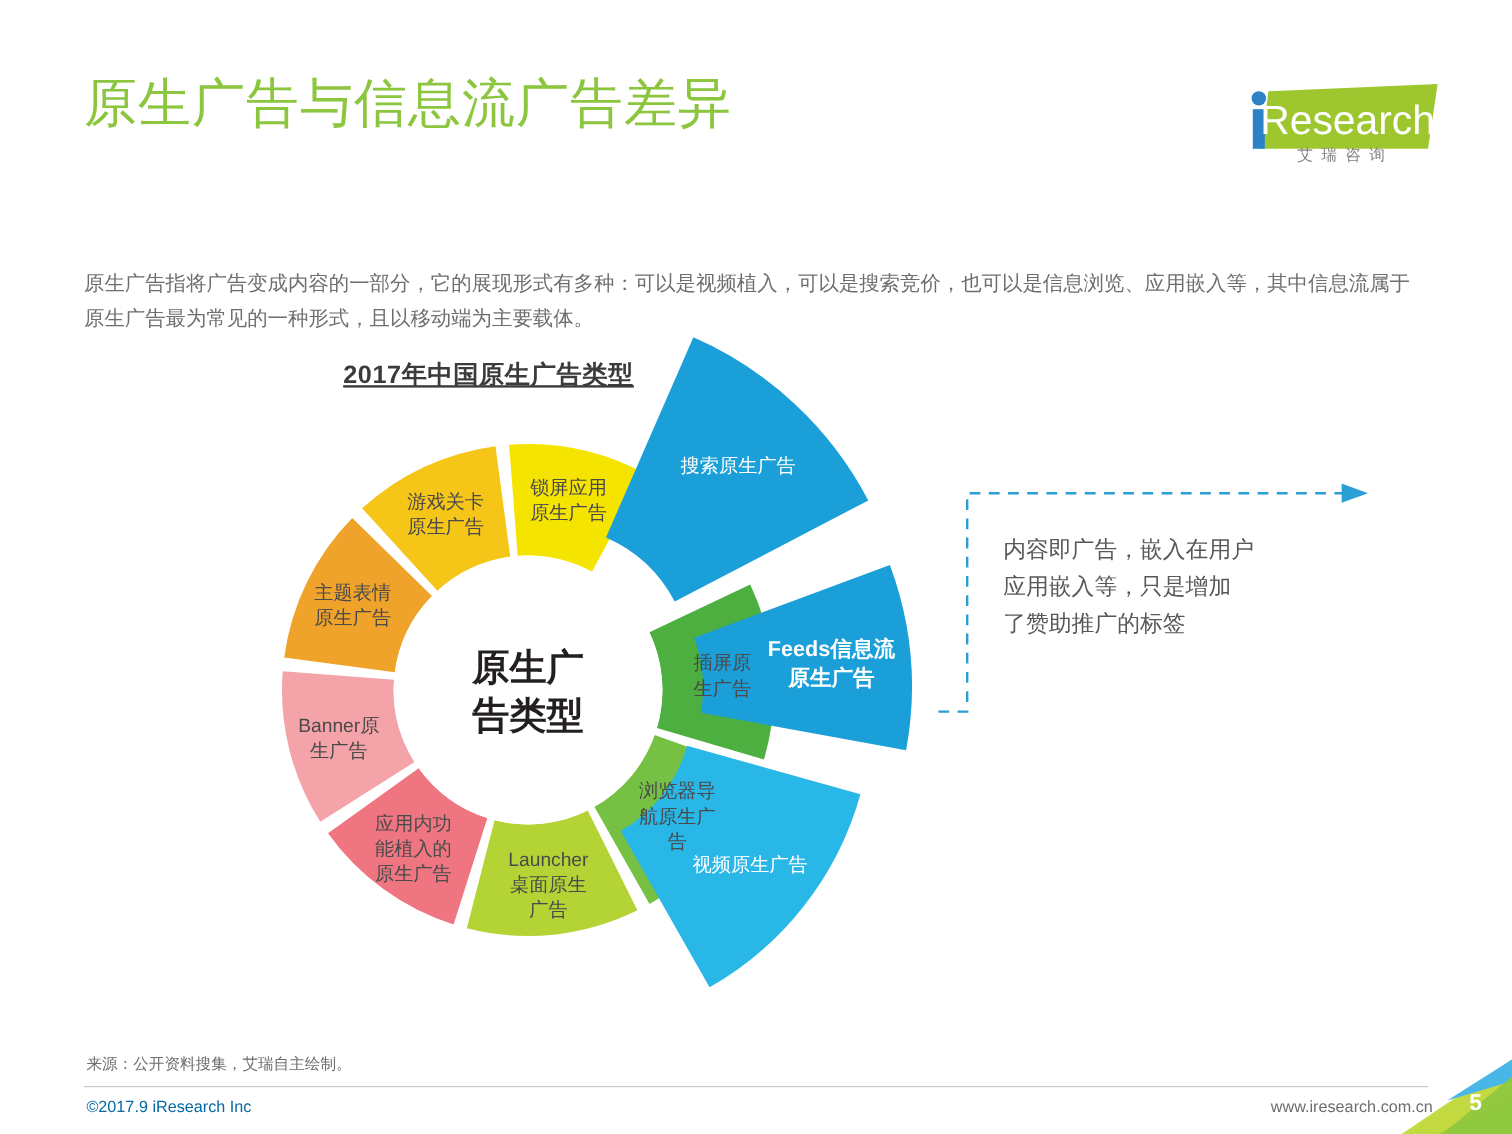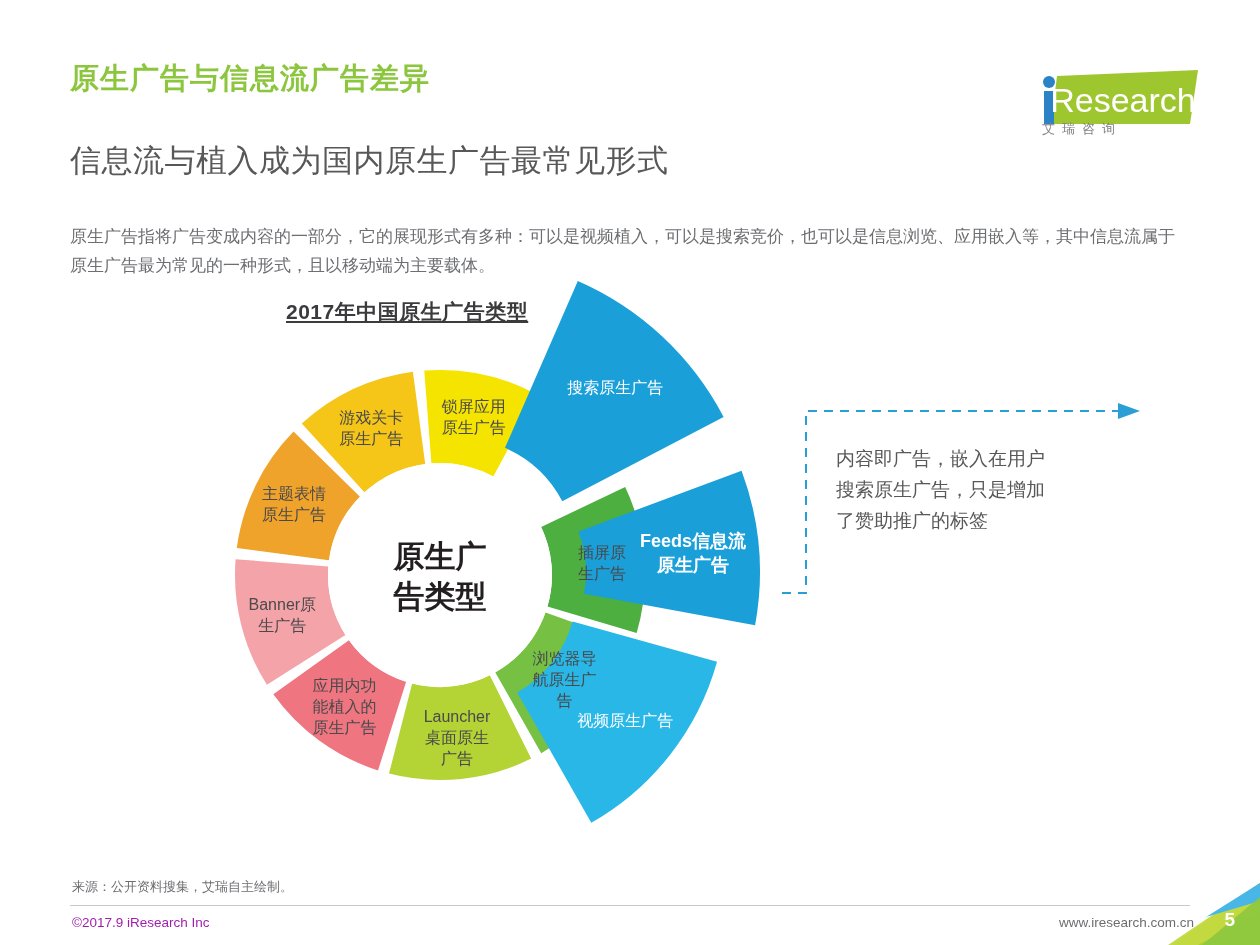--- a/index.html
+++ b/index.html
@@ -8,41 +8,41 @@
     background:#ffffff;
     font-family:"Liberation Sans","DejaVu Sans",sans-serif;
     position:relative;overflow:hidden;
     -webkit-font-smoothing:antialiased;
   }
   .page{position:absolute;inset:0;}
 
   
   .title-main{
     position:absolute;left:70px;top:62px;
-    font-size:29px;line-height:1.12;
-    color:#8cc63e;font-weight:700;letter-spacing:1px;
+    font-size:44px;line-height:1.12;
+    color:#8cc63e;font-weight:400;letter-spacing:1px;
     white-space:nowrap;
   }
   .title-sub{
     position:absolute;left:70px;top:143px;
     font-size:31px;line-height:1.15;
     color:#58585a;font-weight:400;letter-spacing:.5px;
     white-space:nowrap;
   }
   .intro{
     position:absolute;left:70px;top:222px;width:1120px;
     font-size:17px;line-height:1.72;color:#6d6e71;
   }
 
   
   .logo{position:absolute;left:1035px;top:58px;width:165px;height:80px;}
   .logo svg{display:block;}
   .logo-cn{
     position:absolute;left:1035px;top:120px;width:165px;
-    font-size:13px;color:#808285;letter-spacing:7px;
+    text-align:center;font-size:13px;color:#808285;letter-spacing:7px;
     text-indent:7px;
   }
 
   
   .chart-title{
     position:absolute;left:286px;top:298px;
     font-size:21px;font-weight:bold;color:#3b3b3d;
     letter-spacing:.5px;white-space:nowrap;text-decoration:underline;
   }
   .chart-wrap{position:absolute;left:150px;top:330px;width:720px;height:560px;}
@@ -69,40 +69,39 @@
   .source{
     position:absolute;left:72px;top:878px;
     font-size:13px;color:#6d6e71;text-align:right;
   }
   .rule{
     position:absolute;left:70px;top:905px;width:1120px;height:1px;
     background:#c8c9ca;
   }
   .copy{
     position:absolute;left:72px;top:915px;
-    font-size:13.5px;color:#a21caf;
+    font-size:13.5px;color:#0369a1;
   }
   .url{
     position:absolute;left:1012px;top:915px;
     font-size:13.5px;color:#6d6e71;margin-left:47px;
   }
   .corner{position:absolute;right:0;bottom:0;width:92px;height:62px;}
   .pagenum{
     position:absolute;right:25px;bottom:14px;
     font-size:19px;font-weight:bold;color:#ffffff;
     z-index:3;
   }
 </style>
 </head>
 <body>
 
 <div class="page">
 
   <div class="title-main">原生广告与信息流广告差异</div>
-  <div class="title-sub">信息流与植入成为国内原生广告最常见形式</div>
   <div class="intro">原生广告指将广告变成内容的一部分，它的展现形式有多种：可以是视频植入，可以是搜索竞价，也可以是信息浏览、应用嵌入等，其中信息流属于原生广告最为常见的一种形式，且以移动端为主要载体。</div>
 
   <div class="logo">
     <svg width="165" height="80" viewBox="0 0 165 80">
       <polygon points="22,18 163,12 155,66 16,66" fill="#9ec72f"></polygon>
       <circle cx="14" cy="24" r="6" fill="#2b82c7"></circle>
       <rect x="9" y="33" width="10" height="33" fill="#2b82c7"></rect>
       <text x="88" y="54" text-anchor="middle" font-family="Liberation Sans, sans-serif" font-size="34" fill="#ffffff" font-weight="400">Research</text>
     </svg>
   </div>
@@ -157,21 +156,21 @@
   </div>
 
   <div class="callout">
     <svg width="400" height="215" viewBox="0 0 400 215">
       <path d="M 2 198 L 26 198 L 26 16 L 340 16" fill="none" stroke="#2a9fd6" stroke-width="2" stroke-dasharray="9 7"></path>
       <polygon points="338,8 360,16 338,24" fill="#2a9fd6"></polygon>
     </svg>
   </div>
   <div class="callout-text">
     <div>内容即广告，嵌入在用户</div>
-    <div>搜索原生广告，只是增加</div>
+    <div>应用嵌入等，只是增加</div>
     <div>了赞助推广的标签</div>
   </div>
 
   <div class="source">来源：公开资料搜集，艾瑞自主绘制。</div>
   <div class="rule"></div>
   <div class="copy">©2017.9 iResearch Inc</div>
   <div class="url">www.iresearch.com.cn</div>
 
   <div class="corner">
     <svg width="92" height="62" viewBox="0 0 92 62">

